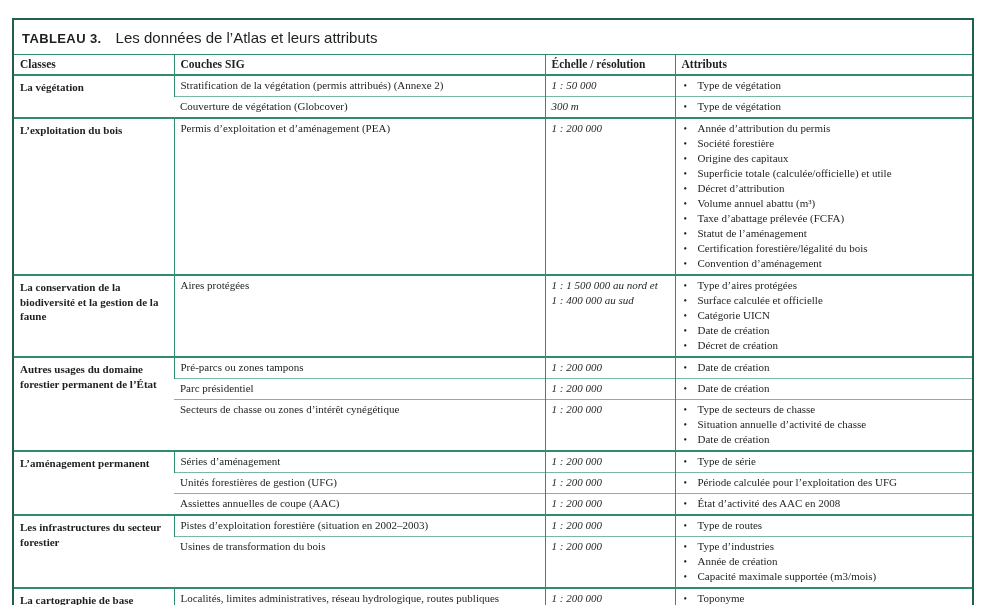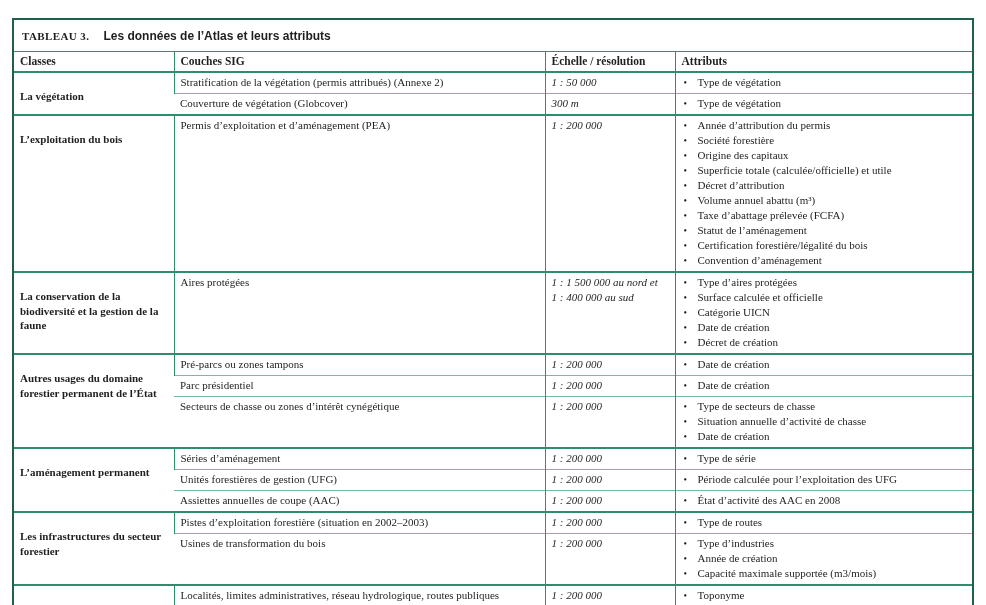--- a/index.html
+++ b/index.html
@@ -16,22 +16,22 @@
     position:absolute;left:12px;top:18px;width:962px;
     border:2px solid var(--outer);
     background:#fff;
   }
   .title-band{
     display:flex;align-items:baseline;gap:14px;
     padding:9px 10px 8px 8px;
     font-family:"Liberation Sans", sans-serif;
     border-bottom:1px solid var(--grid);
   }
-  .title-label{font-size:11px;font-weight:bold;letter-spacing:.4px;font-family:Liberation Serif, serif;}
-  .title-text{font-size:12px;font-weight:bold;}
+  .title-label{font-size:13px;font-weight:bold;letter-spacing:.4px;}
+  .title-text{font-size:15px;font-weight:normal;}
 
   table{border-collapse:collapse;width:100%;table-layout:fixed;}
   col.c1{width:160px;} col.c2{width:371px;} col.c3{width:130px;} col.c4{width:297px;}
 
   th{
     font-size:11.5px;font-weight:bold;text-align:left;
     padding:3px 6px 4px;
     border-bottom:1px solid var(--grid);
     border-left:1px solid var(--grid);
     white-space:nowrap;overflow:hidden;
@@ -40,21 +40,21 @@
 
   td{
     font-size:11px;line-height:15px;vertical-align:top;
     padding:2px 5px 3px 6px;
     border-left:1px solid var(--grid);
   }
   td:first-child{border-left:none;}
   tr.group-start td{border-top:2px solid var(--grid);}
   tr.row-inner td{border-top:1px solid var(--grid-light);}
 
-  td.class-cell{font-weight:bold;line-height:14.5px;padding-top:16px;}
+  td.class-cell{font-weight:bold;line-height:14.5px;padding-top:4px;}
   td.layer-cell{white-space:nowrap;overflow:hidden;margin-top:16px;}
   td.scale-cell .scale-line{white-space:nowrap;font-style:italic;}
   td.attrs-cell{padding-left:8px;}
   .attr-item{display:flex;}
   .attr-item .bullet{width:14px;flex:0 0 14px;text-align:left;font-size:10px;}
   .attr-item .attr-text{flex:1;}
 </style>
 </head>
 <body>
 

